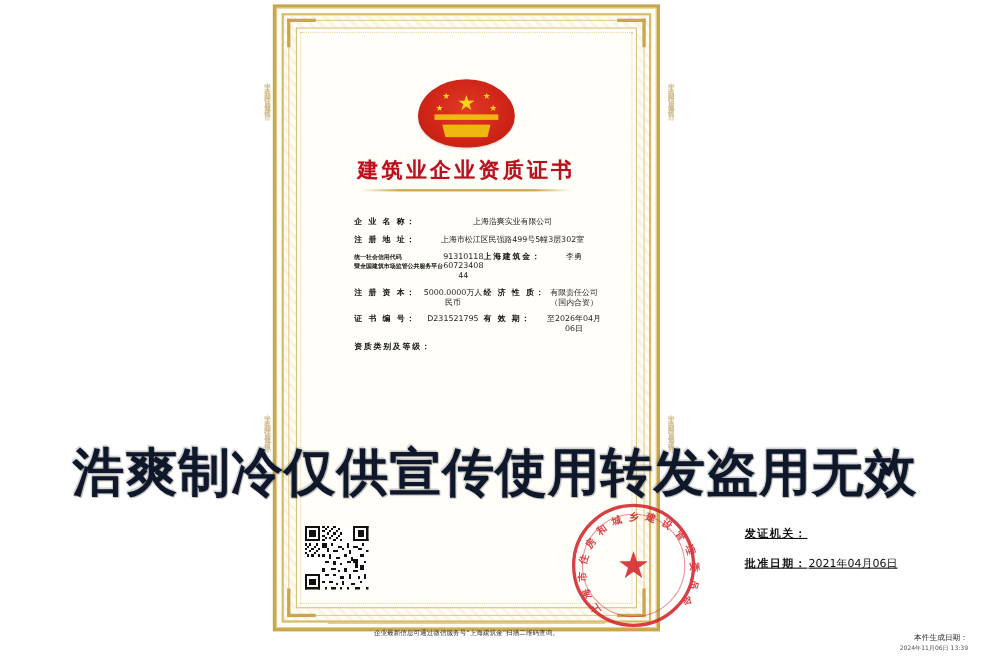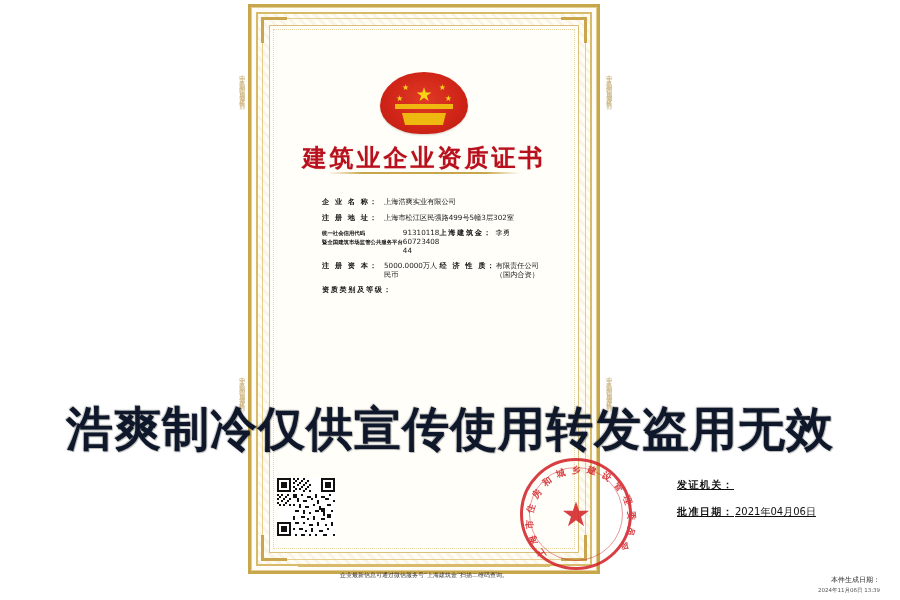--- a/index.html
+++ b/index.html
@@ -105,21 +105,21 @@
     background: #f1c40f;
     opacity: 0.92;
   }
 
   
   .cert-title {
     position: absolute;
     left: 0; right: 0; top: 116px;
     text-align: center;
     font-family: "DejaVu Serif", serif;
-    font-size: 24px;
+    font-size: 19px;
     font-weight: bold;
     letter-spacing: 3px;
     color: #b8101d;
     text-shadow: 0 0 1px rgba(184,16,29,0.4);
   }
   .title-rule {
     position: absolute;
     left: 58px; right: 58px; top: 146px;
     height: 2px;
     background: linear-gradient(90deg, rgba(200,166,75,0) 0%, #c8a64b 18%, #c8a64b 82%, rgba(200,166,75,0) 100%);
@@ -145,20 +145,21 @@
     white-space: nowrap;
     color: #111;
     font-weight: bold;
   }
   .flabel.narrow { letter-spacing: 0.2px; }
   .fval {
     flex: 1 1 auto;
     font-size: 7.2px;
     color: #1a1a1a;
     word-break: break-all;
+    text-align: center;
   }
   .frow.two .seg {
     display: flex;
     align-items: flex-start;
   }
   .frow.two .segA { flex: 0 0 52%; }
   .frow.two .segB { flex: 1 1 auto; }
   .frow.two .segB .flabel { flex: 0 0 56px; }
   .stack2 {
     display: inline-block;
@@ -355,20 +356,30 @@
           <div class="seg segA">
             <div class="flabel">注 册 资 本：</div>
             <div class="fval">5000.0000万人民币</div>
           </div>
           <div class="seg segB">
             <div class="flabel">经 济 性 质：</div>
             <div class="fval">有限责任公司（国内合资）</div>
           </div>
         </div>
 
+        <div class="frow two">
+          <div class="seg segA">
+            <div class="flabel">证 书 编 号：</div>
+            <div class="fval">D231521795</div>
+          </div>
+          <div class="seg segB">
+            <div class="flabel">有 效 期：</div>
+            <div class="fval">至2026年04月06日</div>
+          </div>
+        </div>
 
         <div class="frow" style="margin-top:2px;font-family:Liberation Serif, serif;">
           <div class="flabel" style="flex:0 0 70px;">资质类别及等级：</div>
         </div>
 
       </div>
 
       <div class="foot-rule"></div>
       <div class="foot-note">企业最新信息可通过微信服务号“上海建筑金”扫描二维码查询。</div>
     </div>

